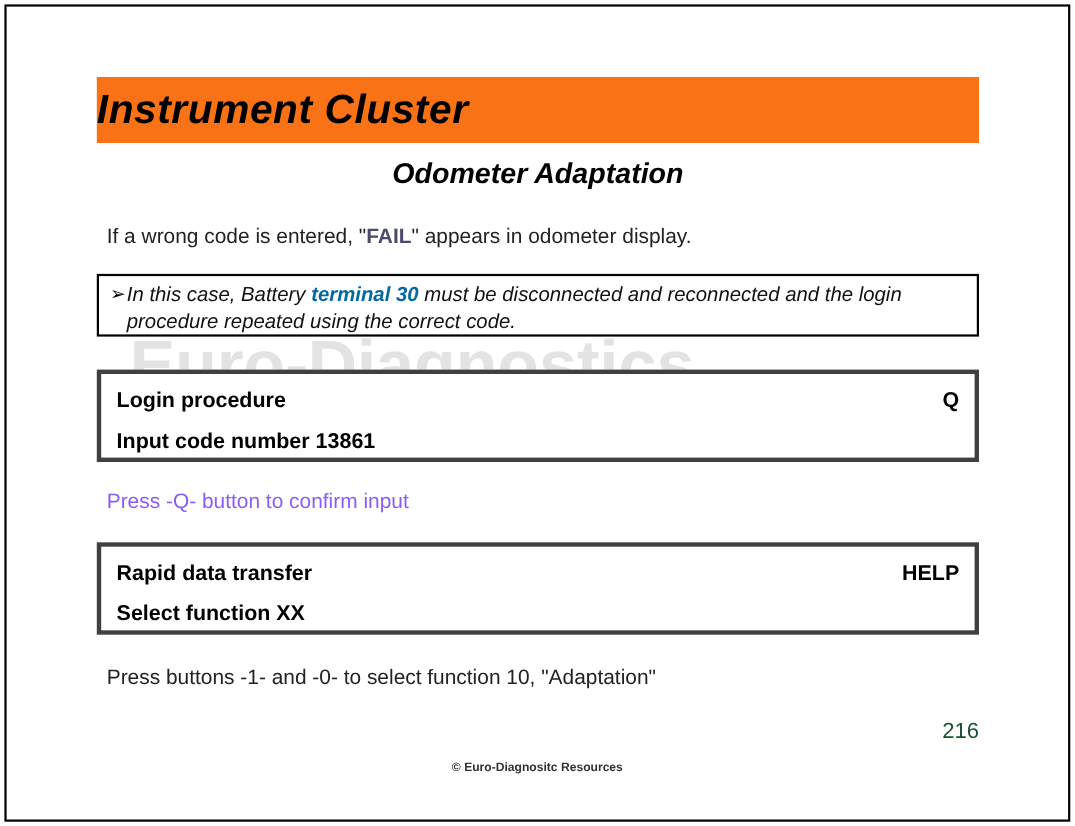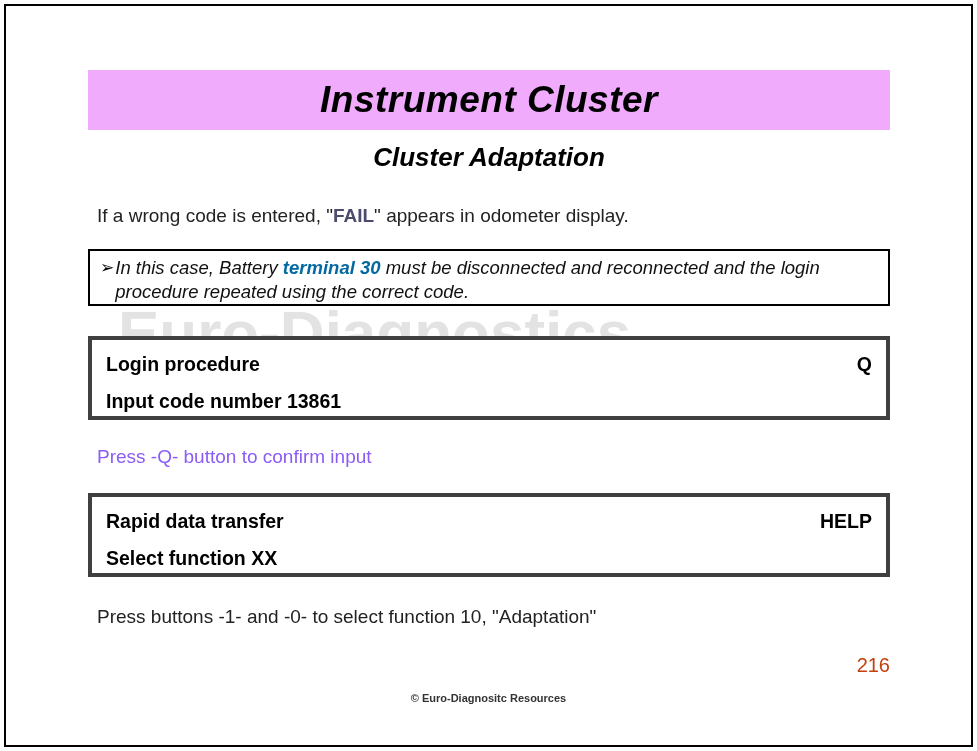--- a/index.html
+++ b/index.html
@@ -54,24 +54,23 @@
     z-index: 2;
   }
 
   
   .title-banner {
     position: absolute;
     left: 88px;
     top: 70px;
     width: 802px;
     height: 60px;
-    background: #f0abfc;
+    background: #f97316;
     display: flex;
     align-items: center;
-    justify-content: center;
   }
   .title-banner .title-text {
     font-size: 37px;
     font-style: italic;
     font-weight: bold;
     color: #000000;
     letter-spacing: 0.5px;
   }
 
   .subtitle {
@@ -179,21 +178,21 @@
     white-space: nowrap;
   }
 
   .page-number {
     position: absolute;
     left: 806px;
     top: 654px;
     width: 84px;
     text-align: right;
     font-size: 20px;
-    color: #c2410c;
+    color: #14532d;
   }
 
   .copyright {
     position: absolute;
     left: 0;
     top: 692px;
     width: 977px;
     text-align: center;
     font-size: 11px;
     font-weight: bold;
@@ -211,21 +210,21 @@
     <span class="wm1">Euro-Diagnostics</span>
     <span class="wm2">Not for Distribution</span>
   </div>
 
   <div class="layer">
 
     <div class="title-banner">
       <span class="title-text">Instrument Cluster</span>
     </div>
 
-    <div class="subtitle">Cluster Adaptation</div>
+    <div class="subtitle">Odometer Adaptation</div>
 
     <div class="intro-line">
       <span>If a wrong code is entered, "</span><span class="fail">FAIL</span><span>" appears in odometer display.</span>
     </div>
 
     <div class="note-box">
       <div class="note-row">
         <span class="note-arrow">➢</span>
         <span class="note-text"><span>In this case, Battery </span><b>terminal 30</b><span> must be disconnected and reconnected and</span> <span>the login procedure repeated using the correct code.</span></span>
       </div>

